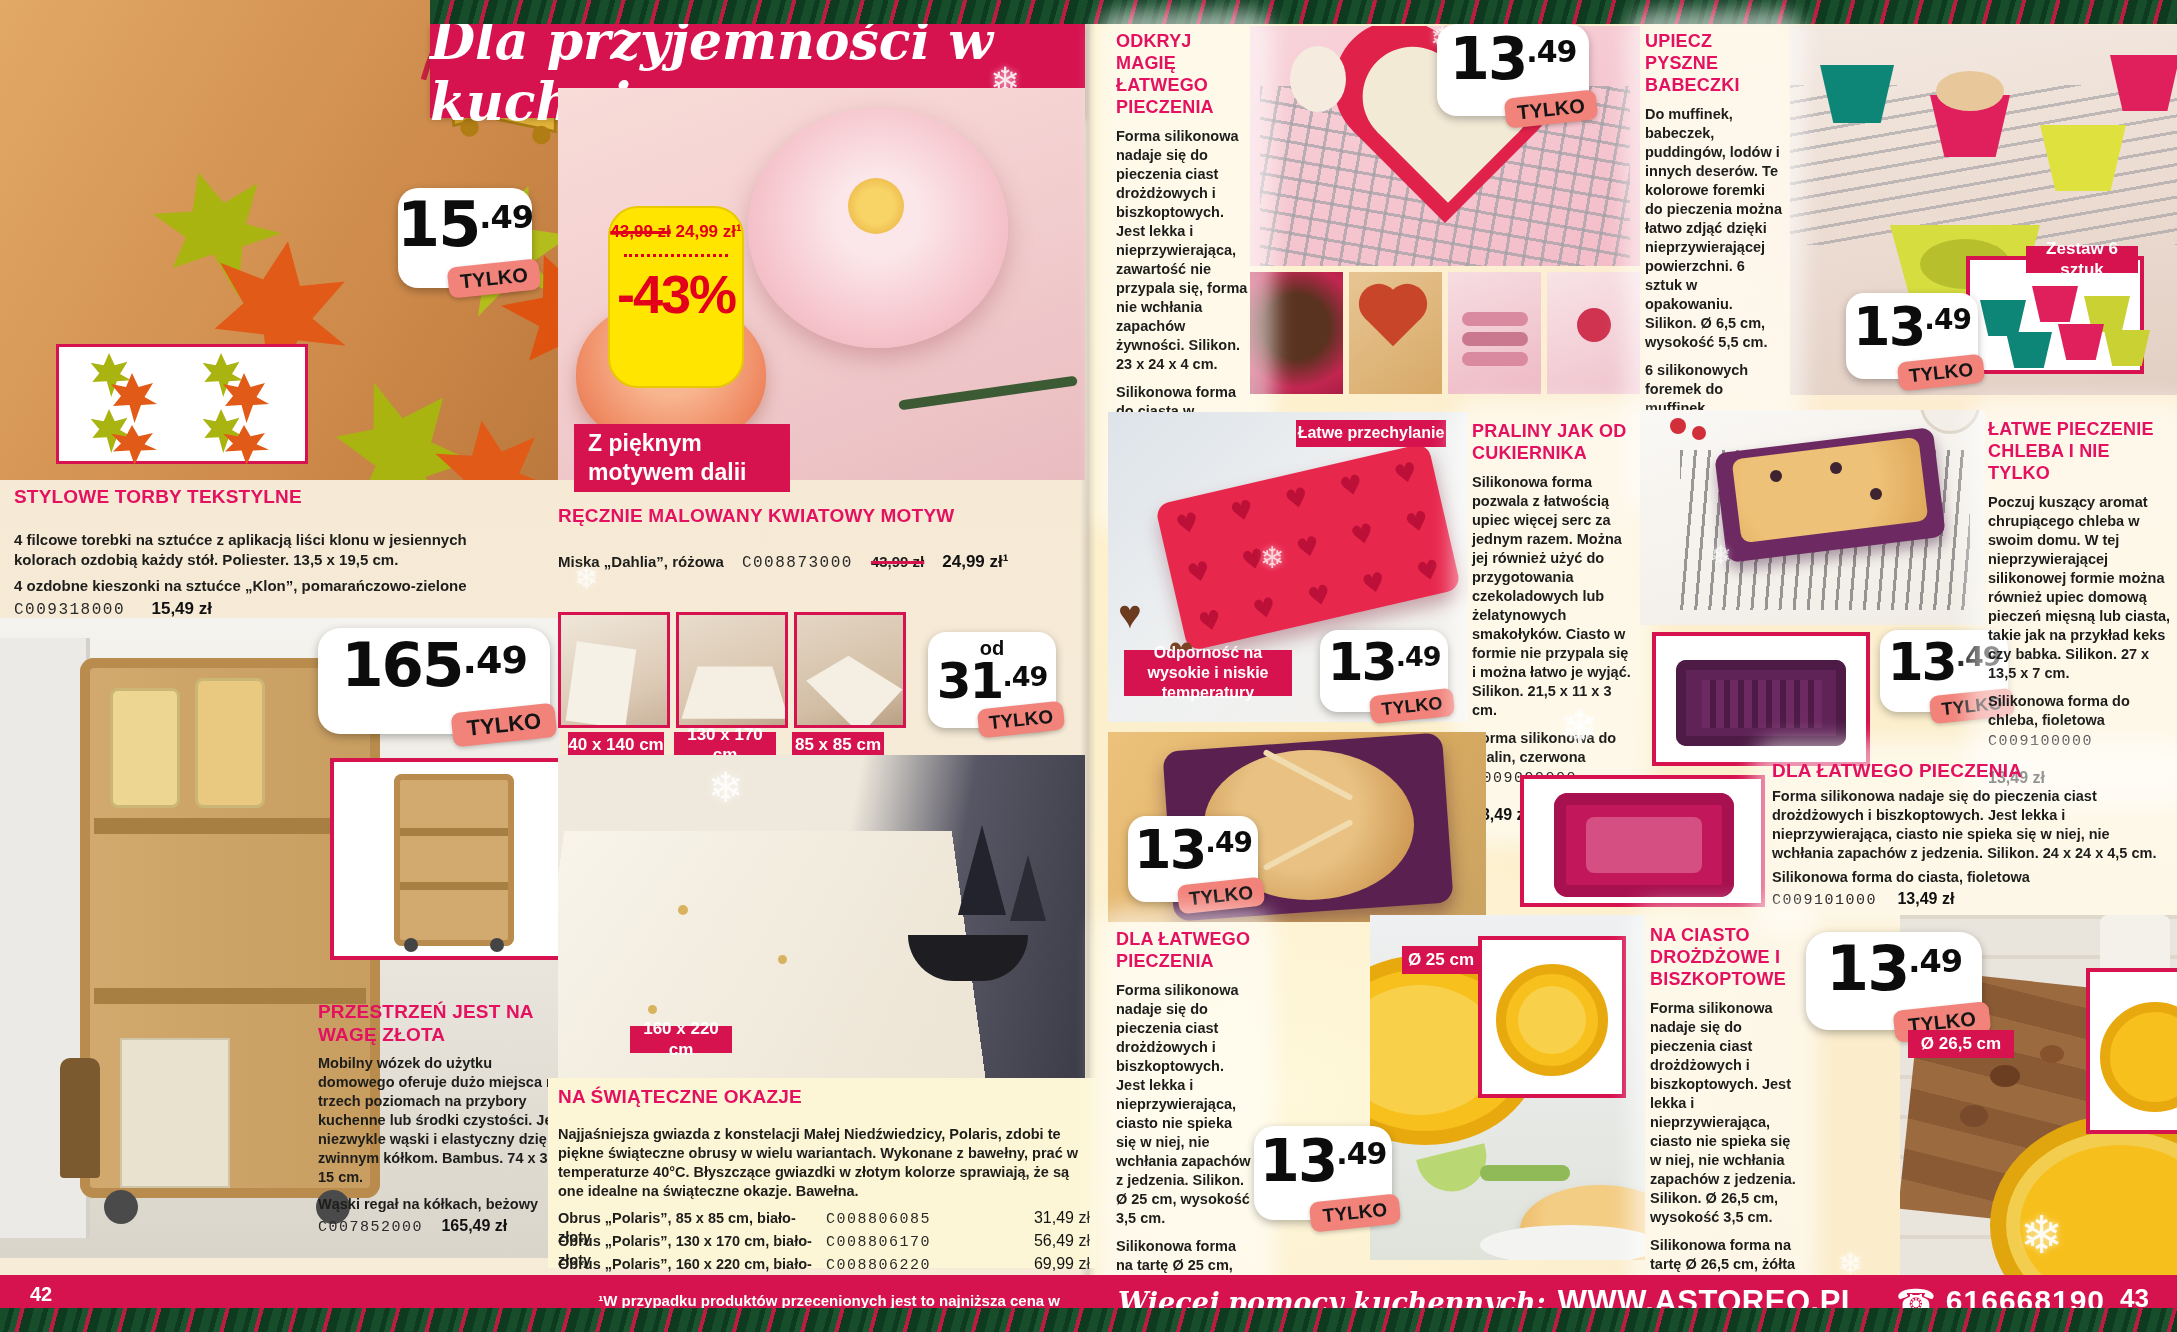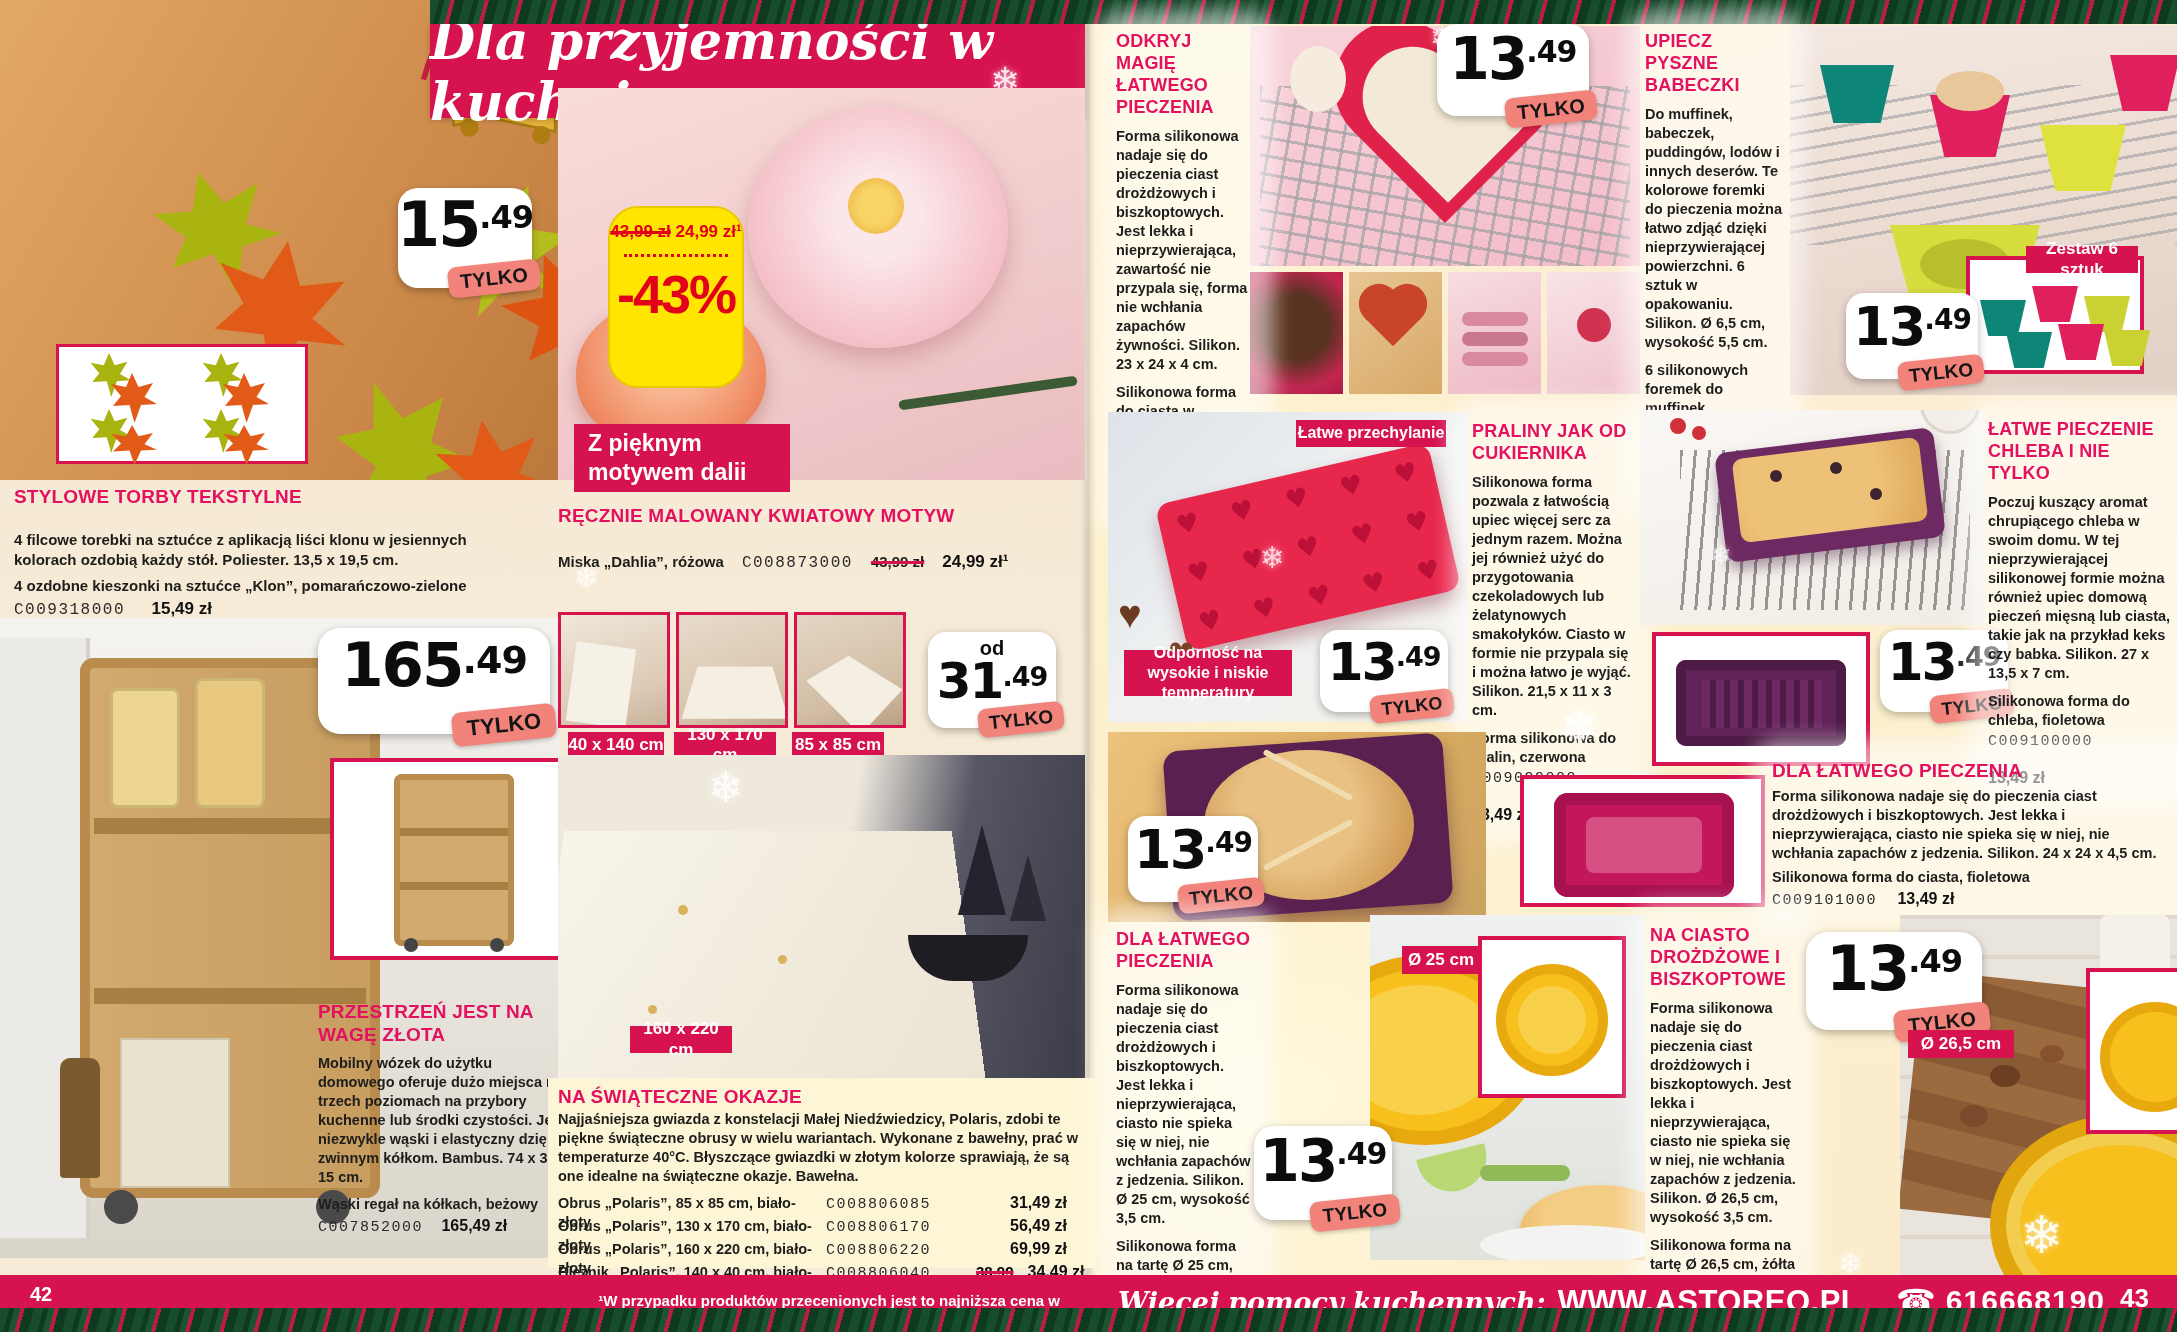--- a/index.html
+++ b/index.html
@@ -30,21 +30,21 @@
   .leaf{position:absolute;clip-path:polygon(50% 0,63% 28%,92% 20%,75% 48%,100% 62%,68% 64%,55% 100%,45% 64%,12% 66%,28% 46%,8% 22%,38% 28%)}
   .heart{position:absolute;transform:rotate(-45deg)}
   .heart::before,.heart::after{content:"";position:absolute;width:100%;height:100%;border-radius:50%;background:inherit}
   .heart::before{top:-50%;left:0}
   .heart::after{top:0;left:50%}
   .old{text-decoration:line-through;text-decoration-color:#d6124f;text-decoration-thickness:2.5px}
   .trow{display:grid;grid-template-columns:268px 150px 1fr 80px;align-items:baseline;height:23px}
   .trow .nm{font-size:14.5px}
   .trow .cd{font-size:15px}
   .trow .o{font-size:15px;font-weight:bold;text-align:right;padding-right:14px}
-  .trow .p{font-size:16px;font-weight:bold;text-align:left;color:#111}
+  .trow .p{font-size:16px;font-weight:normal;text-align:right;color:#111}
 </style>
 </head>
 <body>
 
 <div id="spread">
 
   <div class="abs" style="left:0;top:0;width:1090px;height:1332px;background:linear-gradient(180deg,#f6e9d4,#f6ecd8)"></div>
   <div class="abs" style="left:1090;top:0;width:1087px;height:1332px;background:radial-gradient(1100px 760px at 72% 18%,#fdebd4 0%,rgba(253,235,212,0) 60%),radial-gradient(900px 640px at 18% 82%,#fff8da 0%,rgba(255,248,218,0) 55%),linear-gradient(180deg,#fdf3cf,#fbeccb);left:1090px"></div>
   <div class="abs" style="left:1080px;top:0;width:16px;height:1332px;background:linear-gradient(90deg,rgba(0,0,0,0),rgba(0,0,0,.13),rgba(0,0,0,0))"></div>
 
@@ -205,21 +205,21 @@
     <div class="abs" style="left:90px;top:250px;width:9px;height:9px;border-radius:50%;background:#d9b25e"></div>
     <div class="abs" style="left:400px;top:70px;width:0;height:0;border-left:24px solid transparent;border-right:24px solid transparent;border-bottom:90px solid #23232d"></div>
     <div class="abs" style="left:452px;top:100px;width:0;height:0;border-left:18px solid transparent;border-right:18px solid transparent;border-bottom:66px solid #2b2b35"></div>
     <div class="abs" style="left:350px;top:180px;width:120px;height:46px;border-radius:0 0 60px 60px;background:#1d1d22"></div>
     <div class="snow" style="left:150px;top:8px;font-size:42px;opacity:.9">❄</div>
   </div>
   <div class="badge" style="left:630px;top:1026px;width:102px;height:27px;font-size:17px">160 x 220 cm</div>
 
   <div class="abs" style="left:548px;top:1078px;width:548px;height:190px;background:#fdf6d6"></div>
   <div class="col" style="left:558px;top:1086px;width:532px">
-    <div class="hd" style="font-size:19px;margin-bottom:2px">NA ŚWIĄTECZNE OKAZJE</div>
+    <div class="hd" style="font-size:19px;margin-bottom:17px">NA ŚWIĄTECZNE OKAZJE</div>
     <div class="bd" style="font-size:14.5px;line-height:19px;margin-bottom:7px">Najjaśniejsza gwiazda z konstelacji Małej Niedźwiedzicy, Polaris, zdobi te piękne świąteczne obrusy w wielu wariantach. Wykonane z bawełny, prać w temperaturze 40°C. Błyszczące gwiazdki w złotym kolorze sprawiają, że są one idealne na świąteczne okazje. Bawełna.</div>
     <div class="trow">
       <span class="nm">Obrus „Polaris”, 85 x 85 cm, biało-złoty</span>
       <span class="cd">C008806085</span>
       <span class="o old"></span>
       <span class="p">31,49 zł</span>
     </div>
     <div class="trow">
       <span class="nm">Obrus „Polaris”, 130 x 170 cm, biało-złoty</span>
       <span class="cd">C008806170</span>

